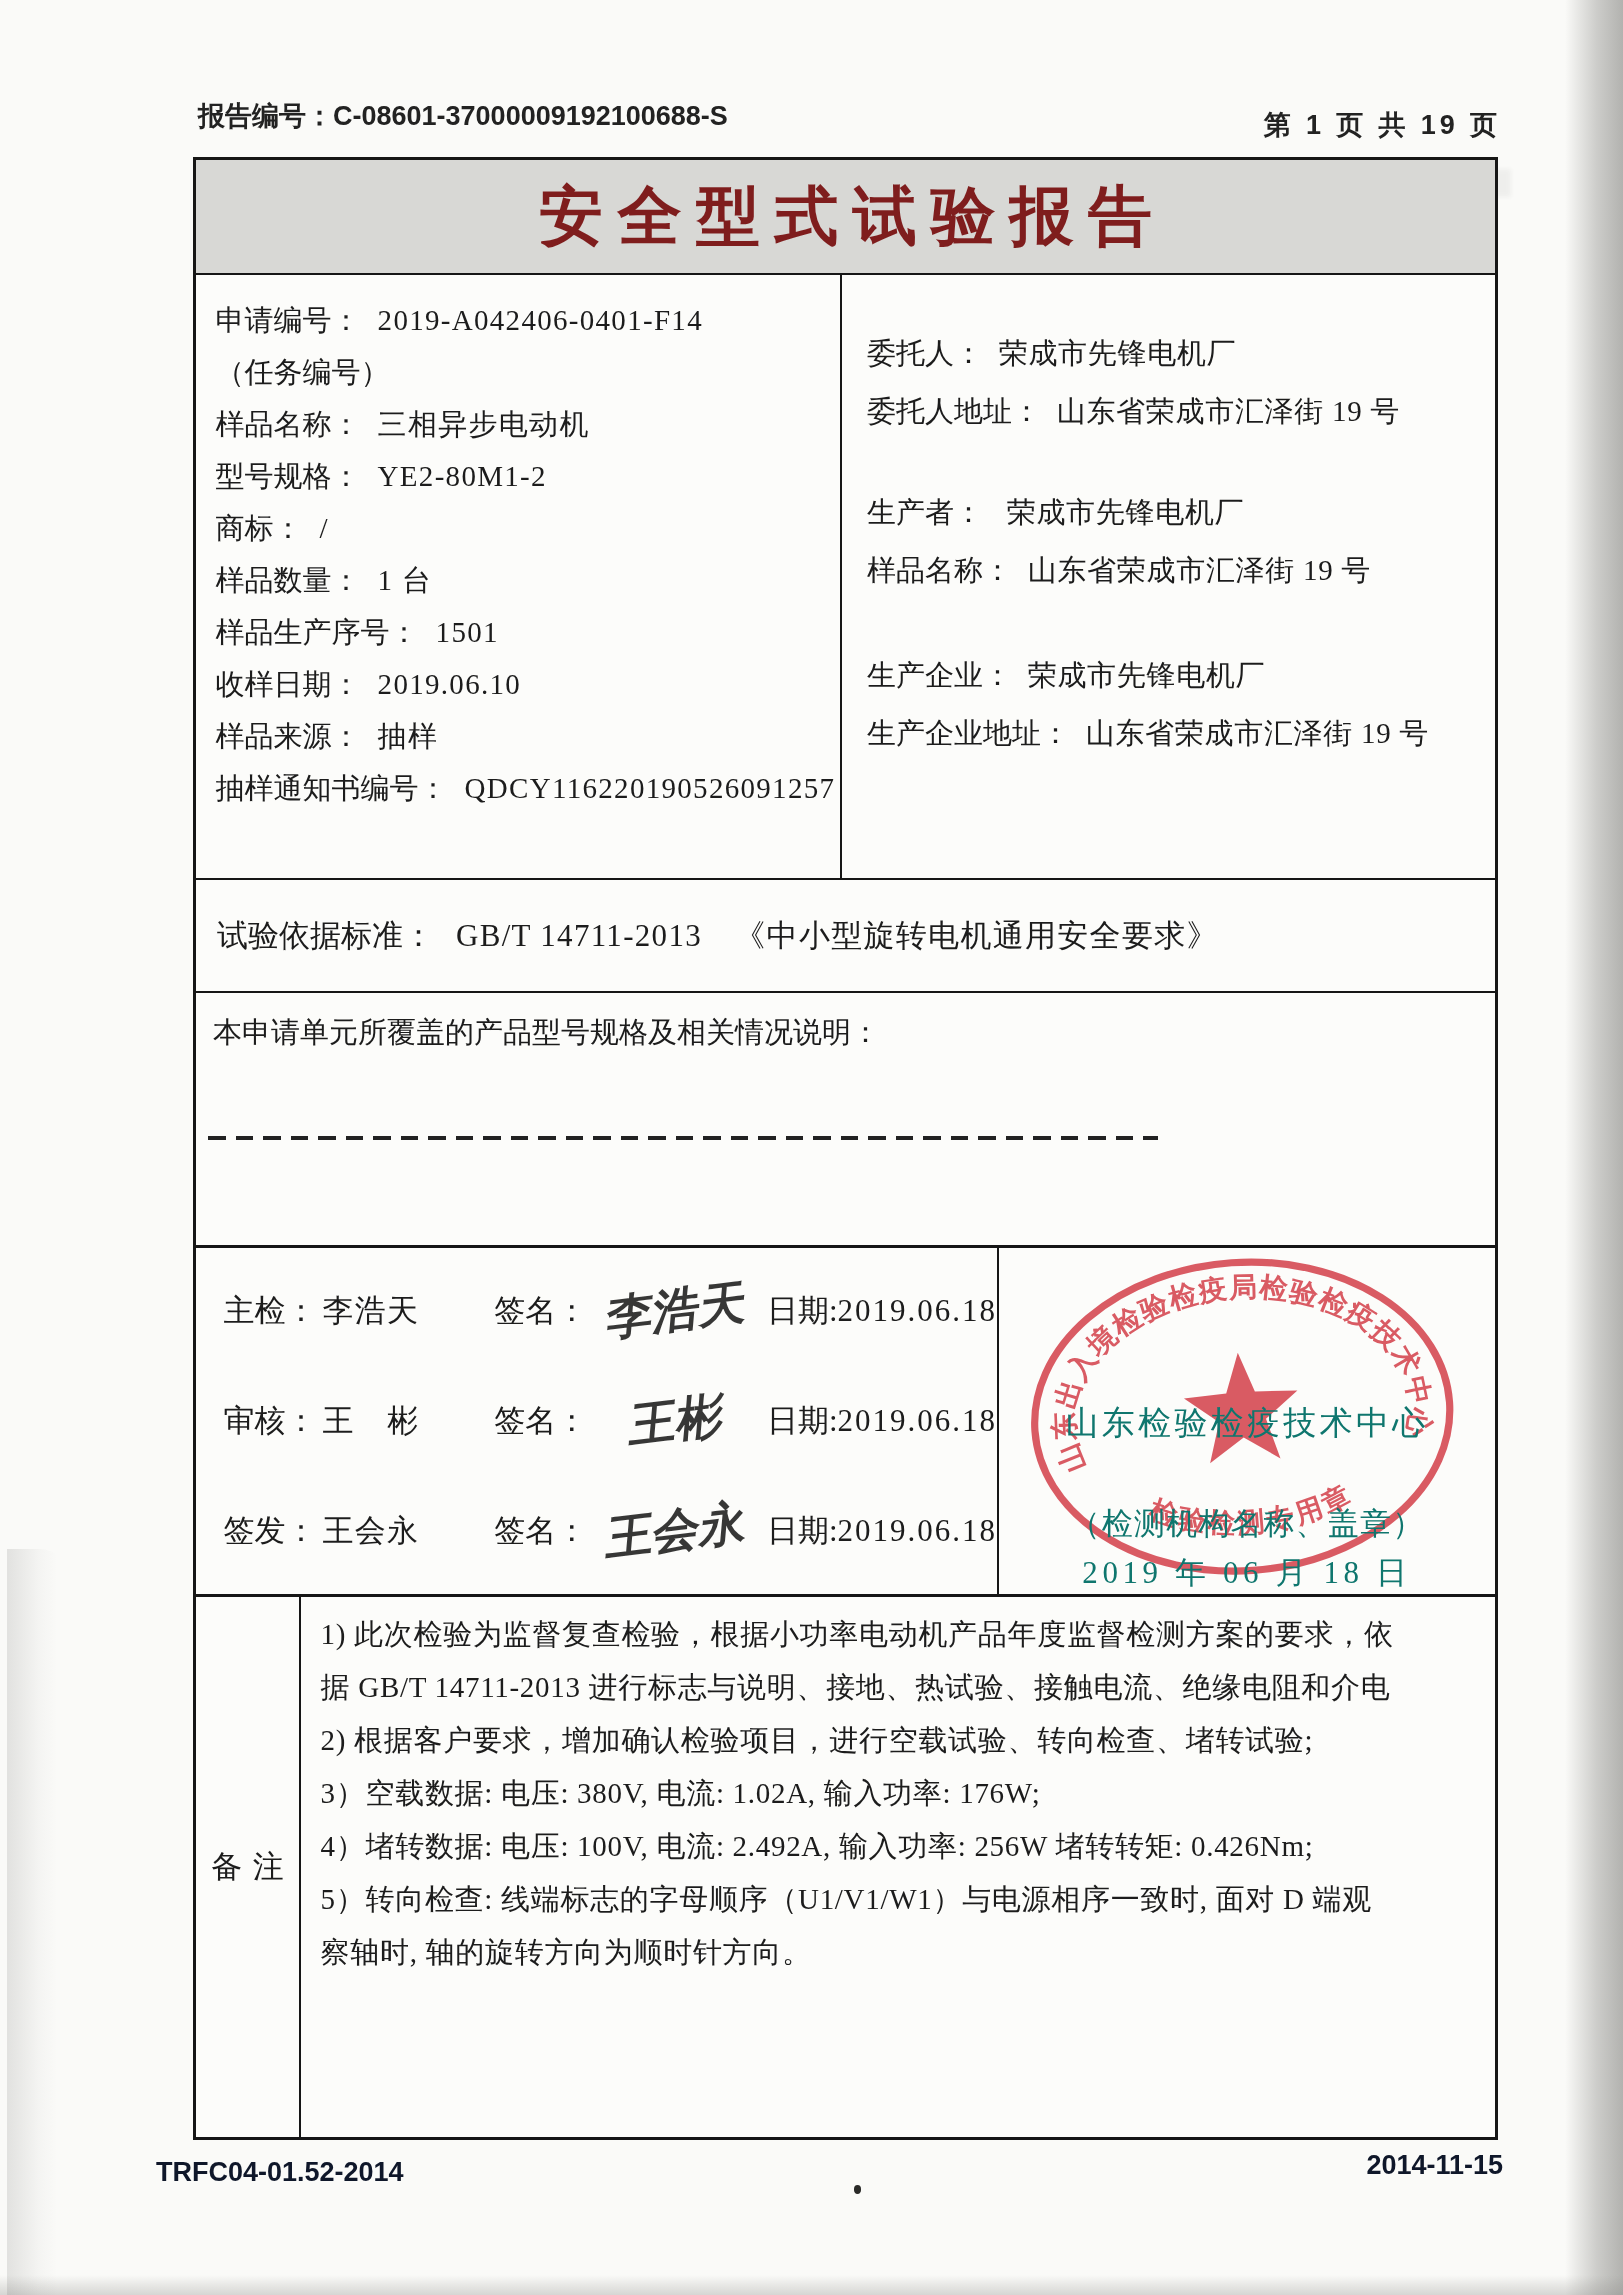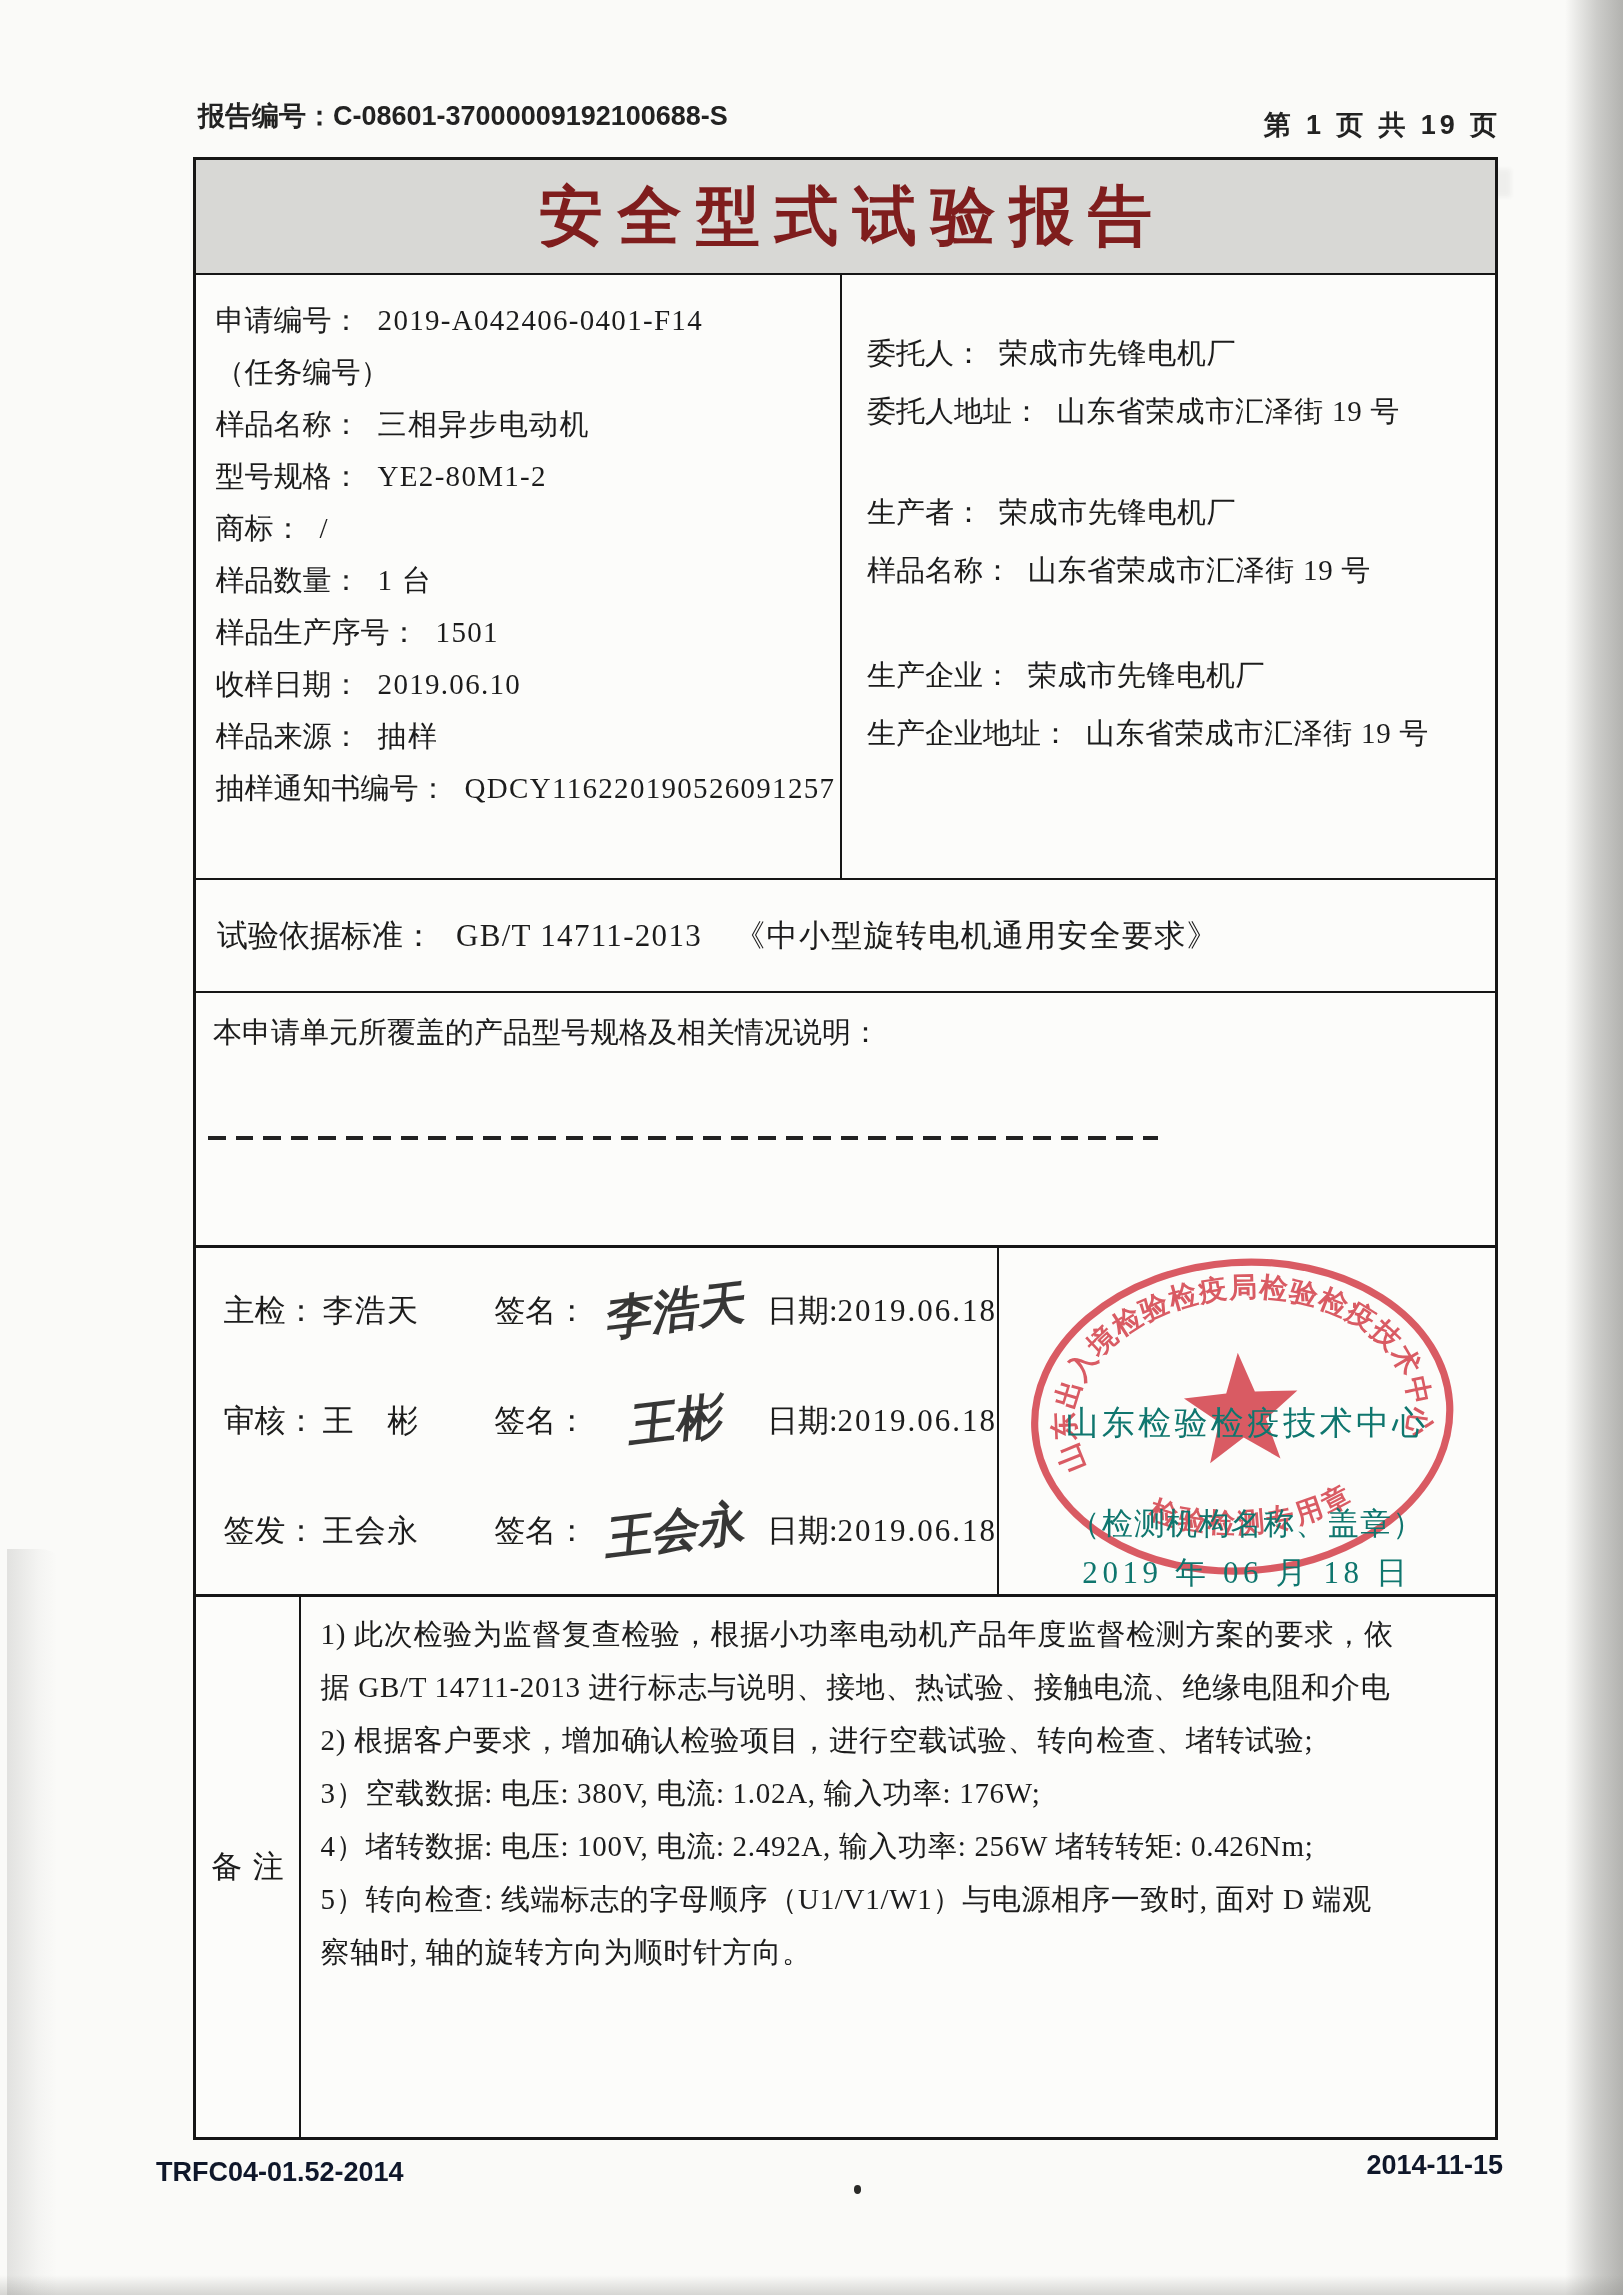--- a/index.html
+++ b/index.html
@@ -41,21 +41,21 @@
     border-bottom:2.6px solid #161616; display:flex; align-items:center; justify-content:center; box-sizing:border-box; }
   .title-text { font-size:64px; font-weight:700; letter-spacing:14.4px; text-indent:14.4px; color:#7f1d1d; }
 
   .row-info { height:605px; flex:none; border-bottom:2.6px solid #161616; display:flex; box-sizing:border-box;text-align:right; }
   .info-left { width:646px; flex:none; border-right:2px solid #161616; box-sizing:border-box; padding:19.6px 0 0 19.6px; }
   .il { height:52px; display:flex; align-items:center; font-size:29px; white-space:nowrap; }
   .il .val { margin-left:17px; letter-spacing:1.3px; }
   .info-right { flex:1; padding-left:25px; box-sizing:border-box; }
   .ir { height:58px; display:flex; align-items:center; font-size:29px; white-space:nowrap; }
   .ir .val { margin-left:15.7px; letter-spacing:0.7px; }
-  .mt-a { margin-top:50px; } .mt-b { margin-top:43px; } .mt-c { margin-top:47px; }
+  .mt-a { margin-top:50px; } .mt-b { margin-top:43px;gap:8px; } .mt-c { margin-top:47px; }
 
   .row-standards { height:113px; flex:none; border-bottom:2.6px solid #161616;
     display:flex; align-items:center; padding-left:21px; font-size:31px; box-sizing:border-box; white-space:nowrap; }
   .row-standards .val { margin-left:22px; letter-spacing:1.3px;text-align:right; }
 
   .row-conclusion { height:114px; flex:none; border-bottom:3.9px solid #161616;
     display:flex; align-items:center; padding-left:21px; font-size:31px; box-sizing:border-box; }
   .row-conclusion .val { margin-left:29px; letter-spacing:5.2px; }
 
   .row-coverage { height:255px; flex:none; border-bottom:3.9px solid #161616;

